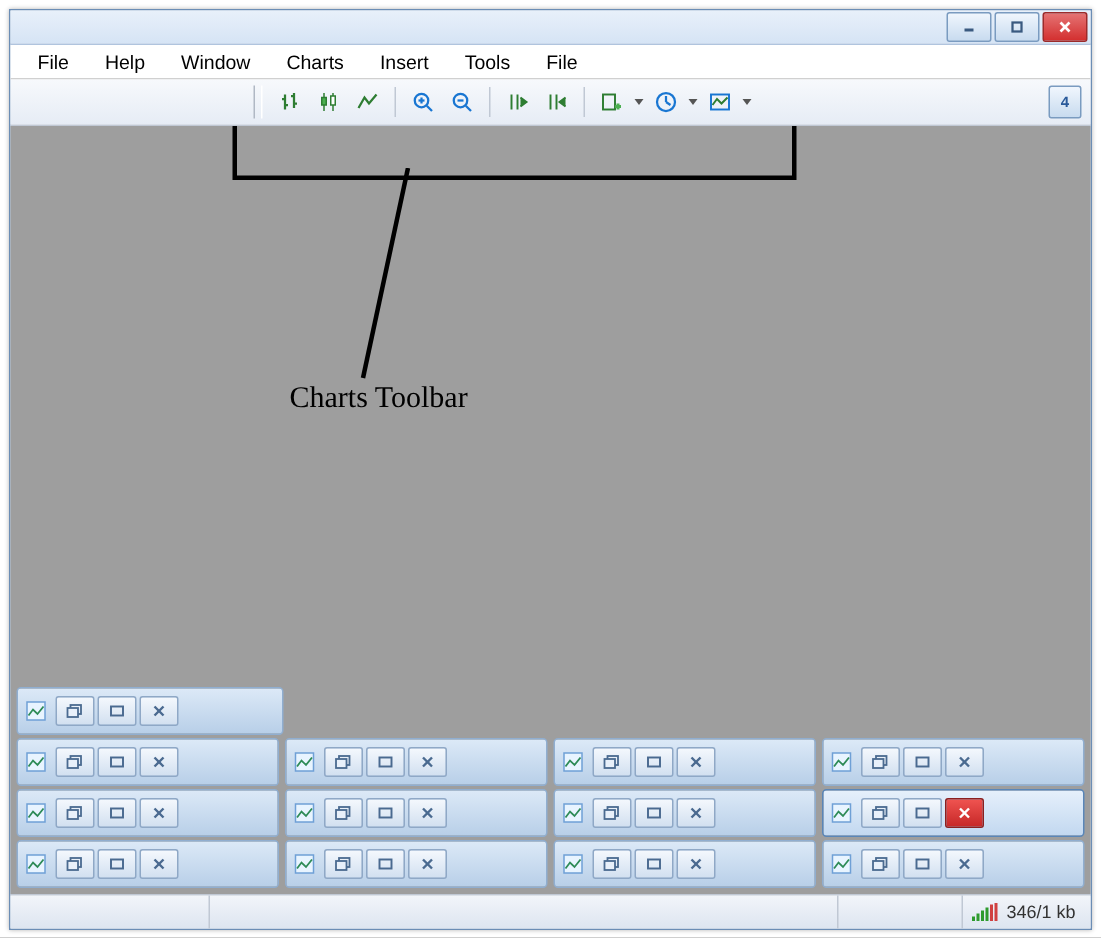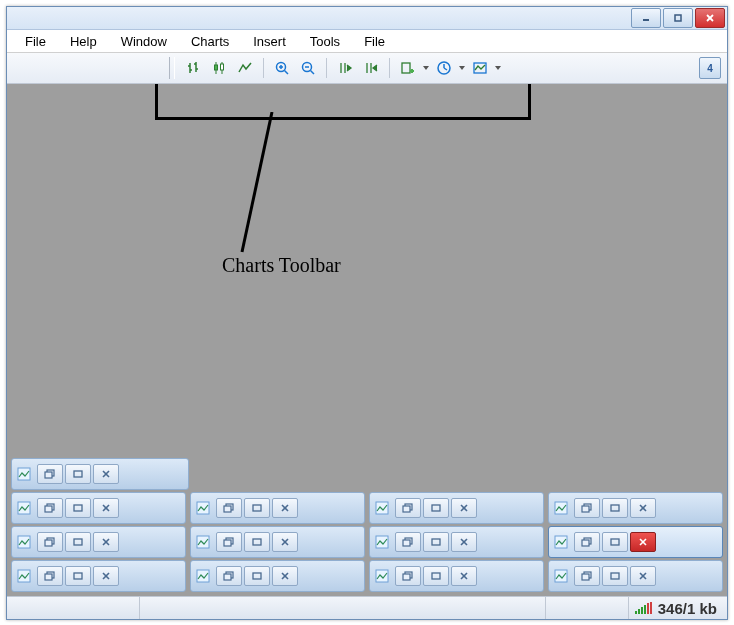--- a/index.html
+++ b/index.html
@@ -114,21 +114,21 @@
     width:370px; height:33px;
     border:3px solid #000;
     pointer-events:none;
   }
   .anno-line {
     position:absolute;
     pointer-events:none;
   }
   .anno-text {
     position:absolute;
-    left:215px; top:170px;
+    left:186px; top:170px;
     font-family:"Times New Roman",serif;
     font-size:20px;
     color:#000;
     pointer-events:none;
   }
   .mini-stack {
     position:absolute;
     left:4px; bottom:4px; right:4px;
     display:flex;
     flex-direction:column;
@@ -167,23 +167,22 @@
     width:18px;height:18px;
     display:flex;align-items:center;justify-content:center;
     margin-right:2px;
   }
   .statusbar {
     height:22px;
     background:linear-gradient(to bottom,#f2f5fa,#dde5f0);
     border-top:1px solid #c0c8d4;
     display:flex;
     align-items:center;
-    font-size:15px;
+    font-size:12px;
     color:#333;
-    font-weight:bold;
   }
   .status-cell {
     border-right:1px solid #c0c8d4;
     height:100%;
     display:flex;align-items:center;
     padding:0 6px;
   }
   .status-spacer { flex:1; }
   .conn-bars {
     display:flex;align-items:flex-end;gap:1px;height:12px;margin-right:6px;

